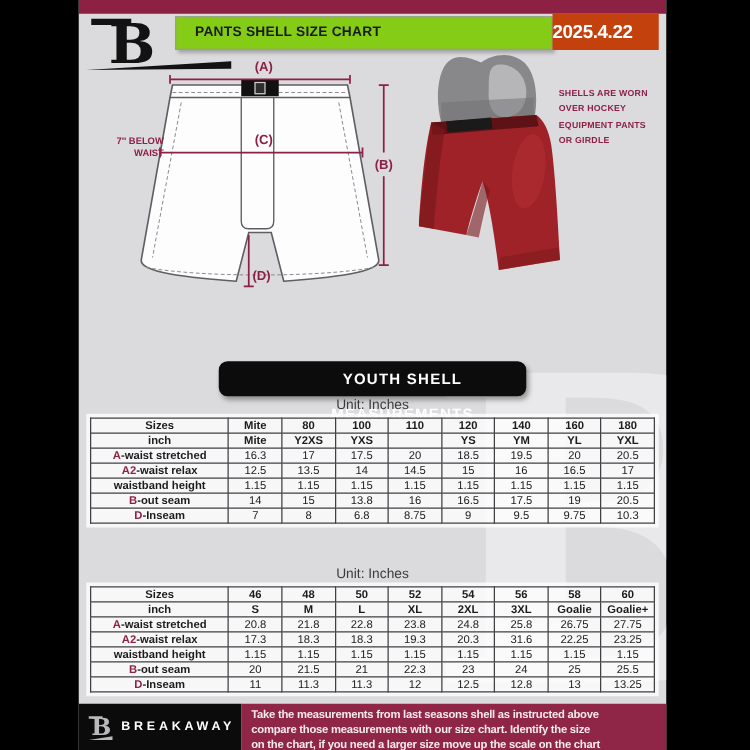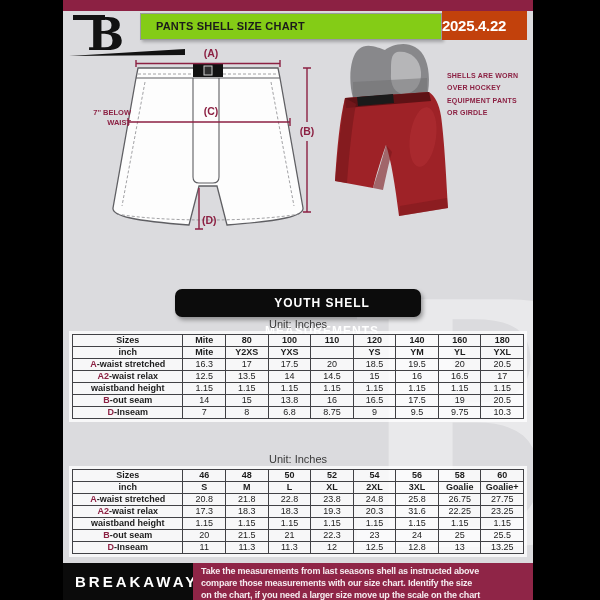--- a/index.html
+++ b/index.html
@@ -52,21 +52,21 @@
   .table-adult { top:466px; }
   table { border-collapse:collapse; width:100%; table-layout:fixed; }
   td { border:1px solid #414145; text-align:center; font-size:9px; height:11px;
        line-height:11px; padding:0 1px; color:#1c1c1c; overflow:hidden; white-space:nowrap; }
   tr.hdr td { font-weight:bold; }
   td.lbl { font-weight:bold; }
   .pfx { color:#8c2143; }
 
   .footer-black { position:absolute; left:0; top:563px; width:130px; height:37px; background:#0b0b0b;
                   display:flex; align-items:center; padding-left:7px; z-index:2; }
-  .footer-brand-text { color:#fff; font-size:15px; font-weight:bold; letter-spacing:3px; margin-left:5px; }
+  .footer-brand-text { color:#fff; font-size:10px; font-weight:bold; letter-spacing:3px; margin-left:5px; }
   .footer-maroon { position:absolute; left:130px; top:563px; width:381px; height:37px; background:#8f2547;
                    color:#f6ecf0; font-size:9px; font-weight:bold; line-height:1.32;
                    letter-spacing:-0.2px; padding:3px 2px 0 8px; z-index:2; }
 </style>
 </head>
 <body>
 
 <div class="canvas">
   <div class="flyer">
 

